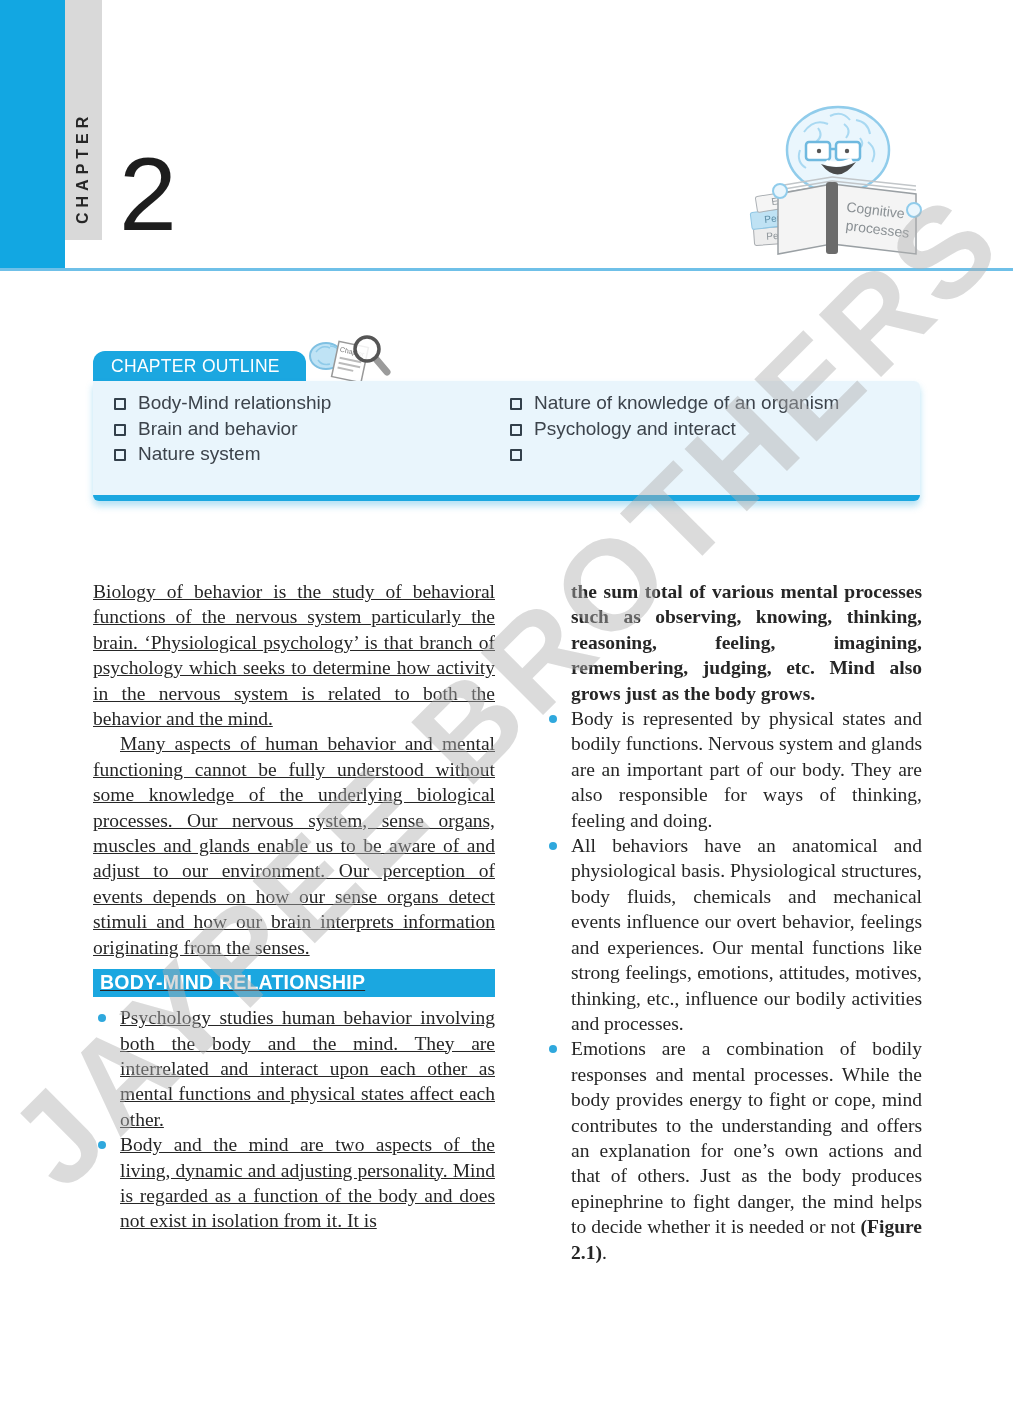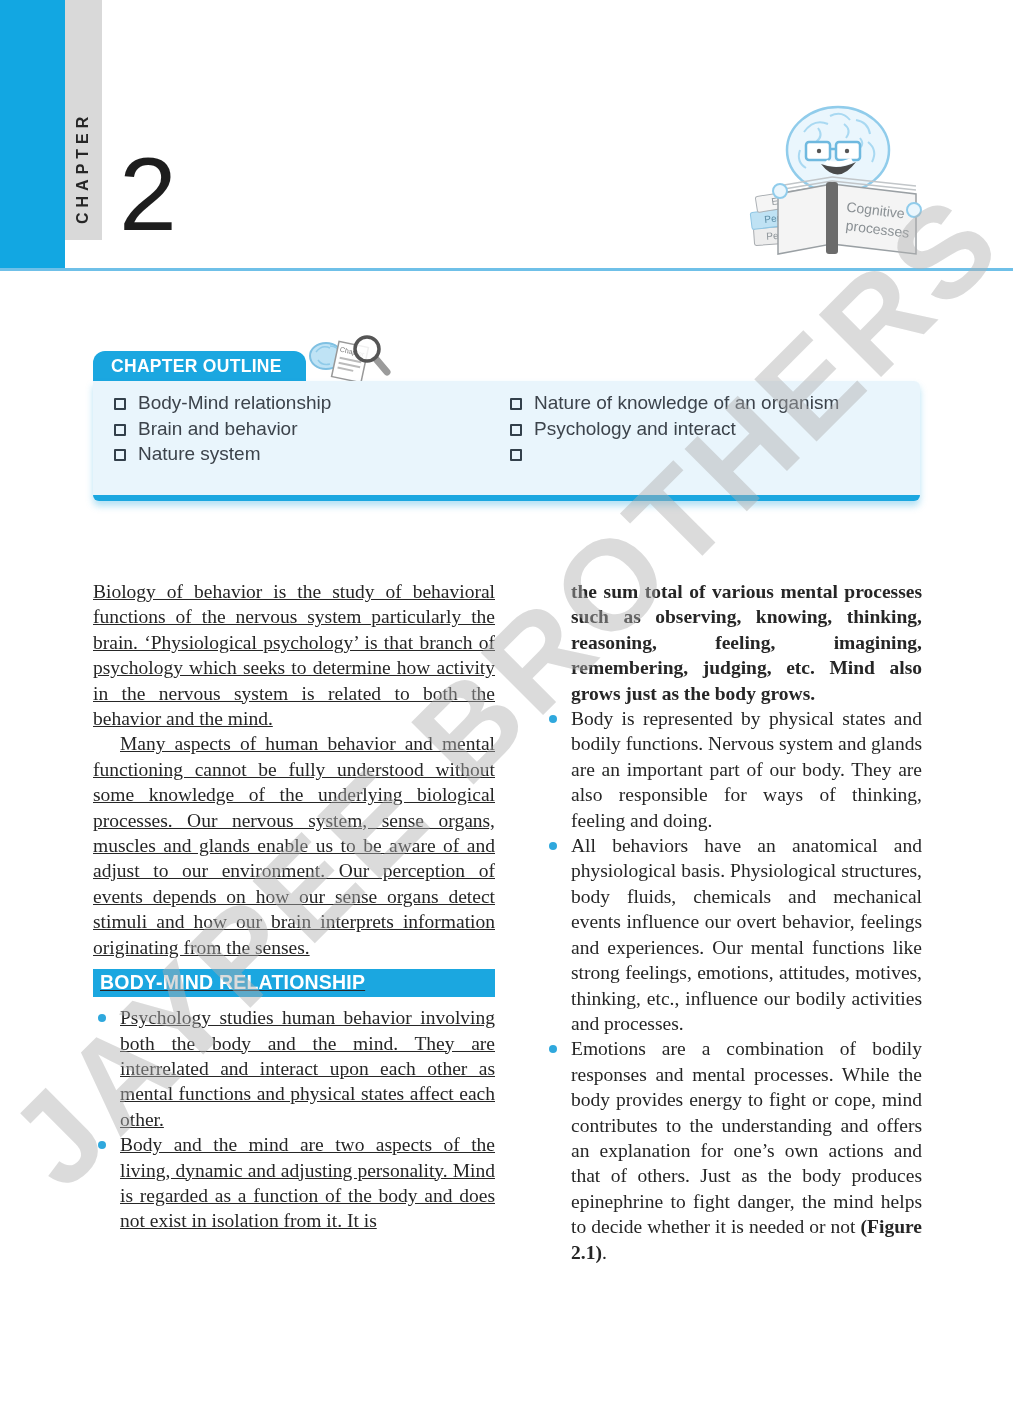--- a/index.html
+++ b/index.html
@@ -14,21 +14,21 @@
   .chapter-number{position:absolute;left:119px;top:142px;font-family:"Liberation Sans",sans-serif;
         font-size:104px;line-height:104px;color:#1d1d1d;}
   .page-title{position:absolute;left:210px;top:176px;margin:0;font-family:"Liberation Sans",sans-serif;
         font-weight:normal;font-size:41px;color:#221f1f;letter-spacing:-0.5px;}
   .header-rule{position:absolute;left:0;top:268px;width:1013px;height:3px;background:#6FC0E8;}
   .illustration{position:absolute;left:718px;top:98px;}
 
   
   .outline-tab{position:absolute;left:93px;top:351px;width:213px;height:30px;background:#1BA7E0;
         border-radius:12px 12px 0 0;display:flex;align-items:center;padding-left:18px;box-sizing:border-box;}
-  .outline-tab span{font-family:"Liberation Sans",sans-serif;font-weight:bold;font-size:17.5px;color:#fff;letter-spacing:0.3px;}
+  .outline-tab span{font-family:"Liberation Sans",sans-serif;font-weight:normal;font-size:17.5px;color:#fff;letter-spacing:0.3px;}
   .outline-icon{position:absolute;left:306px;top:332px;}
   .outline-box{position:absolute;left:93px;top:381px;width:827px;height:120px;background:#E9F5FC;
         border-radius:0 6px 6px 6px;border-bottom:6px solid #1BA7E0;
         box-shadow:0 5px 7px rgba(41,168,223,0.35);display:flex;padding-top:12px;box-sizing:border-box;}
   .outline-col{font-family:"Liberation Sans",sans-serif;font-size:19px;color:#3C434B;}
   .outline-col.left{width:415px;padding-left:19px;box-sizing:border-box;}
   .outline-col.right{flex:1;}
   .o-item{position:relative;padding-left:26px;margin-bottom:5.5px;line-height:20px;}
   .sq{position:absolute;left:2px;top:5px;width:8px;height:8px;border:2px solid #33404B;border-radius:1px;background:transparent;}
 

